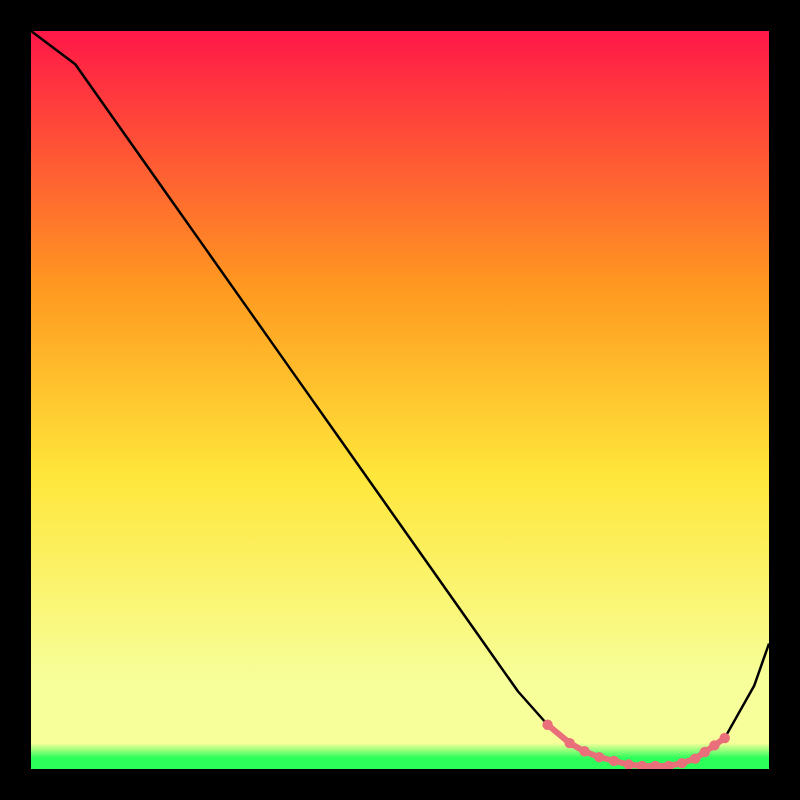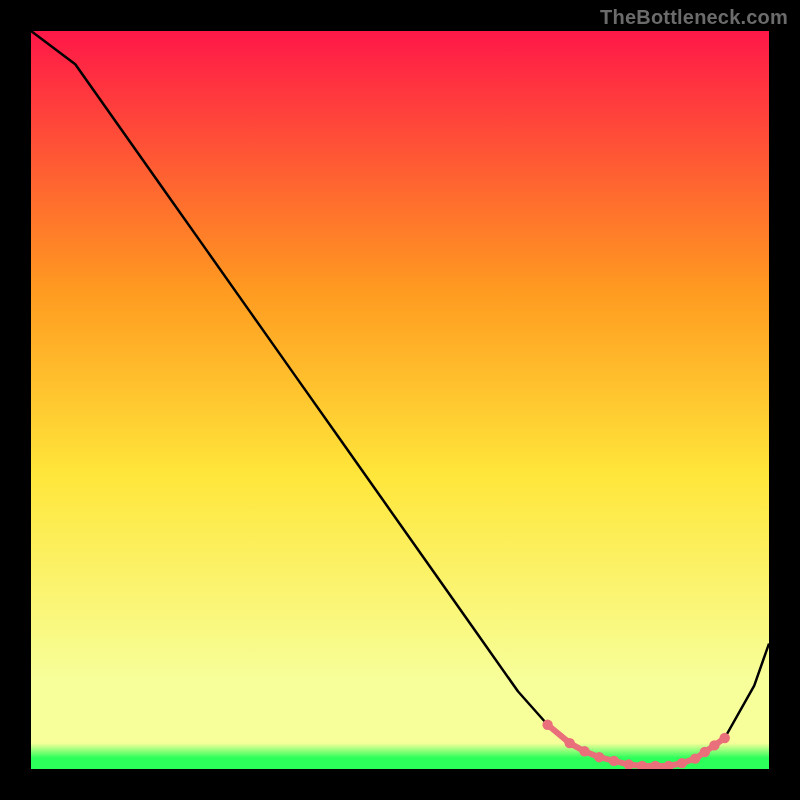--- a/index.html
+++ b/index.html
@@ -38,21 +38,20 @@
     display: block;
     width: 738px;
     height: 738px;
   }
 </style>
 </head>
 <body>
 
 <div class="frame">
 
-  <div class="attribution">TheBottleneck.com</div>
 
   <div class="plot">
 
   <svg width="738" height="738" viewBox="0 0 738 738">
         <defs>
           <linearGradient id="bg-grad" x1="0" y1="0" x2="0" y2="1">
             <stop offset="0.00%" stop-color="#ff1848"></stop>
             <stop offset="35.00%" stop-color="#ff9a20"></stop>
             <stop offset="60.00%" stop-color="#ffe63a"></stop>
             <stop offset="88.00%" stop-color="#f7ff9a"></stop>

